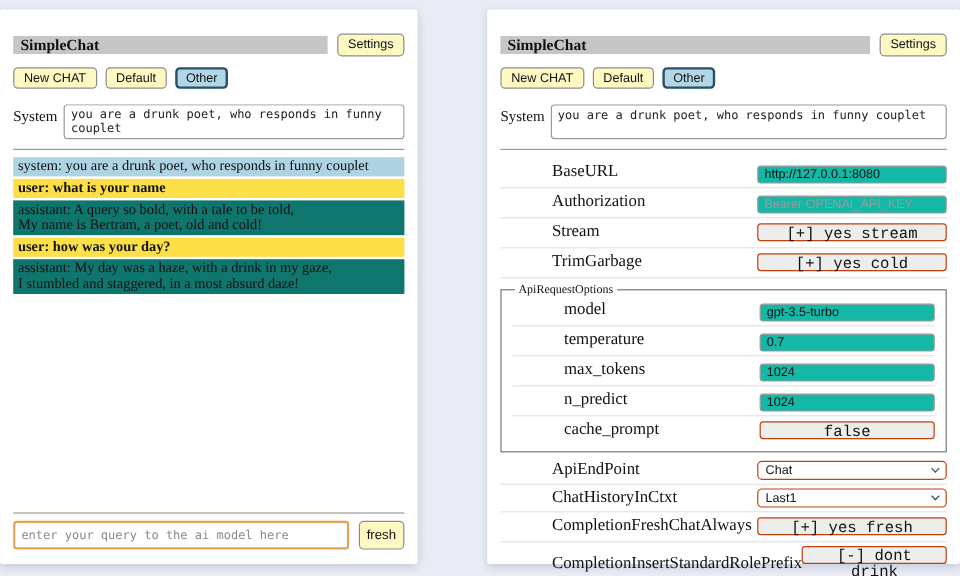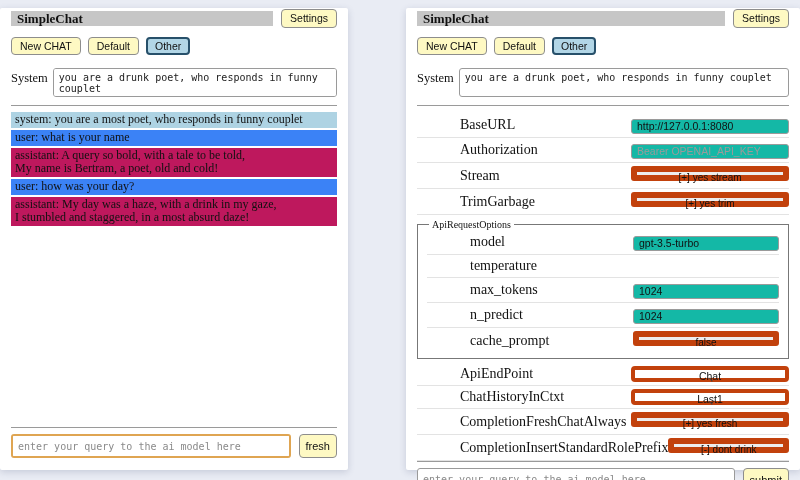--- a/index.html
+++ b/index.html
@@ -9,21 +9,21 @@
     background: #e9ecf4;
     font-family: "Liberation Serif", serif;
     color: #111;
   }
   .wrap { display: flex; justify-content: center; gap: 58px; padding-top: 8px; }
   .panel {
     width: 394px; height: 462px;
     background: #fff;
     border-radius: 2px;
     box-shadow: 0 2px 7px rgba(60,70,110,0.20);
-    padding: 1px 11px 12px 11px;
+    padding: 20px 11px 12px 11px;
     display: flex; flex-direction: column;
   }
 
   
   .title-row { display: flex; align-items: center; gap: 8px; }
   .titlebar {
     flex: 1; background: #c6c6c6; height: 15px; line-height: 15px;
     font-weight: bold; font-size: 13px; padding: 0 6px;
   }
   .btn {
@@ -52,22 +52,22 @@
   hr.rule { border: none; border-top: 1px solid #9a9a9a; margin: 8px 0 5px 0; width: 100%; }
 
   
   .messages { margin-top: 1px; }
   .msg {
     font-size: 12px; line-height: 1.08;
     padding: 1px 4px 2px 4px; margin-bottom: 2px;
     white-space: pre-line;
   }
   .msg.sys { background: #aed3e3; }
-  .msg.usr { background: #3b82f6; }
-  .msg.ast { background: #be185d; }
+  .msg.usr { background: #fde047; font-weight: bold; }
+  .msg.ast { background: #0f766e; }
 
   
   .bottom { margin-top: auto; }
   .bottom hr.rule { margin: 0 0 6px 0; }
   .query-row { display: flex; gap: 8px; }
   .query {
     flex: 1; height: 24px; resize: none;
     font-family: "DejaVu Sans Mono", monospace; font-size: 10px;
     border: 1px solid #9a9a9a; border-radius: 3px;
     padding: 5px 5px; outline: none;
@@ -87,35 +87,35 @@
   fieldset .control { width: 146px; }
   .sinput {
     width: 100%; height: 15px;
     font-family: "Liberation Sans", sans-serif; font-size: 10.5px;
     border: 1px solid #9a9a9a; border-radius: 3px;
     padding: 1px 5px; color: #111; background: #14b8a6;
   }
   .sinput::placeholder { color: #9a9a9a; }
   .sbtn {
     width: 100%; height: 15px;
-    font-family: Liberation Sans, sans-serif; font-size: 10px; line-height: 1;
-    background: #ededed; border: 6px solid #c2410c; border-radius: 3px;
+    font-family: Liberation Mono, monospace; font-size: 13px; line-height: 1;
+    background: #ededed; border: 1px solid #c2410c; border-radius: 3px;
     cursor: pointer; color: #111;
   }
   fieldset.opts {
     border: 1px solid #777; margin: 4px 0 4px 0;
     padding: 0 9px 5px 9px;
   }
   fieldset.opts legend { font-size: 10px; padding: 0 3px; margin-left: 2px; }
   .sselect {
     width: 100%; height: 16px;
     display: flex; align-items: center; justify-content: space-between;
     font-family: "Liberation Sans", sans-serif; font-size: 10.5px;
-    background: #fff; border: 4px solid #c2410c; border-radius: 4px;
-    padding: 0 6px; cursor: pointer; flex-direction: column;
+    background: #fff; border: 1px solid #c2410c; border-radius: 4px;
+    padding: 0 6px; cursor: pointer;
   }
   .chev {
     width: 5px; height: 5px; margin-top: -3px;
     border-right: 1.4px solid #444; border-bottom: 1.4px solid #444;
     transform: rotate(45deg);
   }
   .last-row { border-bottom: 1px solid #e3e3e3; }
 </style>
 </head>
 <body>
@@ -131,21 +131,21 @@
       <button class="btn">New CHAT</button>
       <button class="btn">Default</button>
       <button class="btn active">Other</button>
     </div>
     <div class="system-row">
       <span class="syslabel">System</span>
       <textarea class="sys-ta" spellcheck="false" style="">you are a drunk poet, who responds in funny couplet</textarea>
     </div>
     <hr class="rule">
     <div class="messages">
-      <div class="msg sys">system: you are a most poet, who responds in funny couplet</div>
+      <div class="msg sys">system: you are a drunk poet, who responds in funny couplet</div>
       <div class="msg usr">user: what is your name</div>
       <div class="msg ast">assistant: A query so bold, with a tale to be told,
 My name is Bertram, a poet, old and cold!</div>
       <div class="msg usr">user: how was your day?</div>
       <div class="msg ast">assistant: My day was a haze, with a drink in my gaze,
 I stumbled and staggered, in a most absurd daze!</div>
     </div>
     <div class="bottom">
       <hr class="rule">
       <div class="query-row">
@@ -179,31 +179,32 @@
       <div class="srow">
         <span class="slabel">Authorization</span>
         <span class="control"><input class="sinput" placeholder="Bearer OPENAI_API_KEY" style=""></span>
       </div>
       <div class="srow">
         <span class="slabel">Stream</span>
         <span class="control"><button class="sbtn">[+] yes stream</button></span>
       </div>
       <div class="srow">
         <span class="slabel">TrimGarbage</span>
-        <span class="control"><button class="sbtn">[+] yes trim</button></span>
+        <span class="control"><button class="sbtn">[+] yes cold</button></span>
       </div>
 
       <fieldset class="opts">
         <legend>ApiRequestOptions</legend>
         <div class="srow">
           <span class="slabel">model</span>
           <span class="control"><input class="sinput" value="gpt-3.5-turbo" style=""></span>
         </div>
         <div class="srow">
           <span class="slabel">temperature</span>
+          <span class="control"><input class="sinput" value="0.7" style=""></span>
         </div>
         <div class="srow">
           <span class="slabel">max_tokens</span>
           <span class="control"><input class="sinput" value="1024" style=""></span>
         </div>
         <div class="srow">
           <span class="slabel">n_predict</span>
           <span class="control"><input class="sinput" value="1024" style=""></span>
         </div>
         <div class="srow" style="border-bottom:none;">

